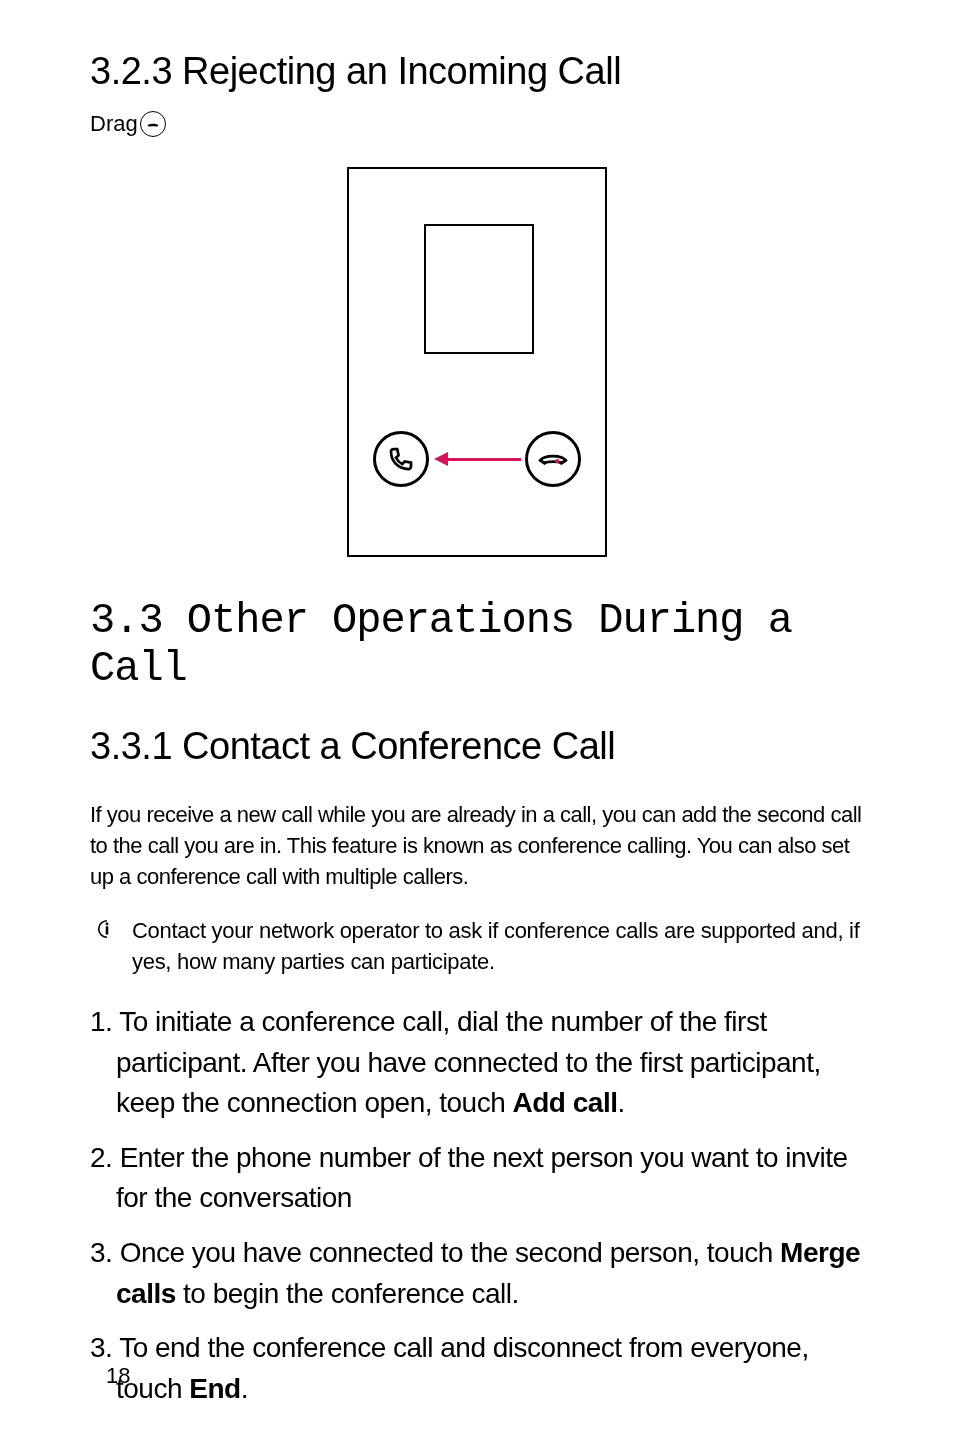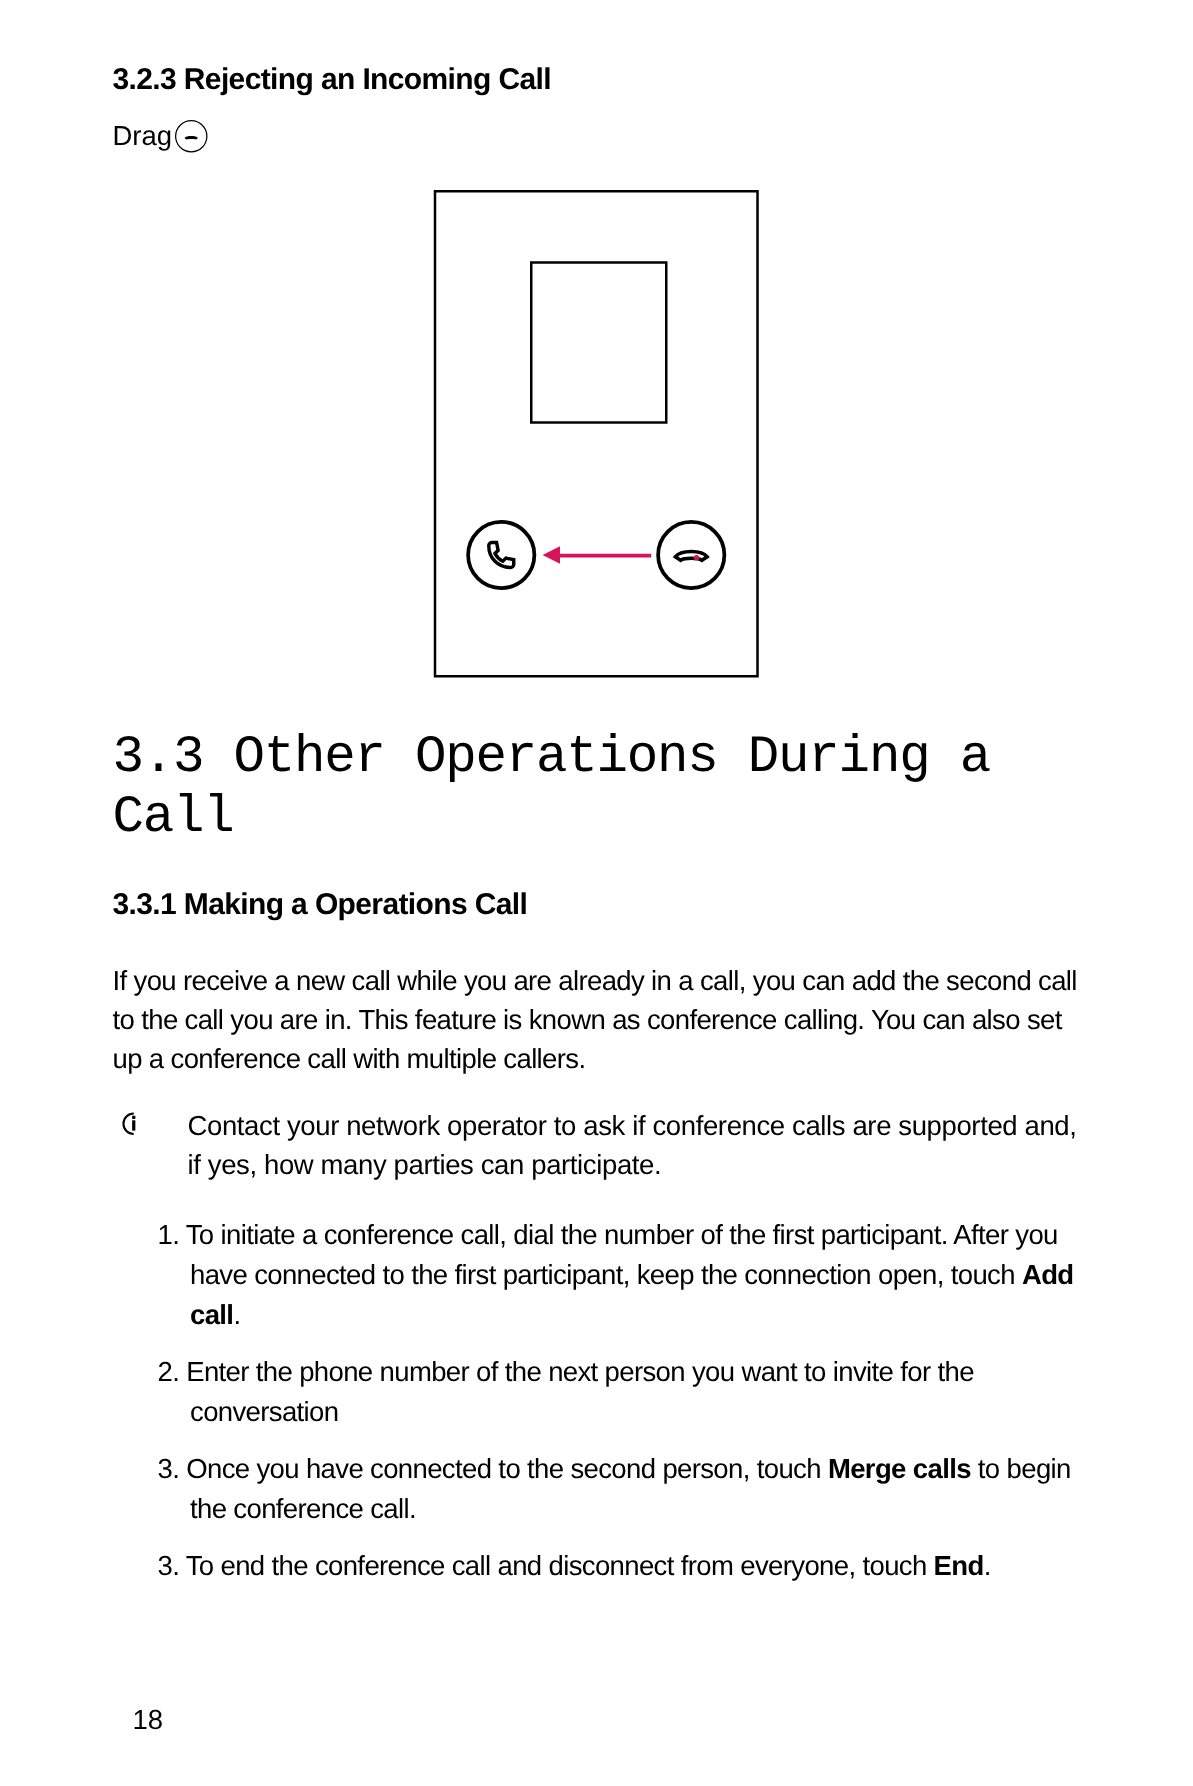--- a/index.html
+++ b/index.html
@@ -6,22 +6,22 @@
     body {
       width: 954px;
       height: 1429px;
       background: #fff;
       font-family: Arial, Helvetica, sans-serif;
       color: #000;
       padding: 50px 90px 40px 90px;
       position: relative;
     }
     .h3 {
-      font-size: 24px;
-      font-weight: bold;
+      font-size: 38px;
+      font-weight: normal;
       margin-bottom: 18px;
       letter-spacing: -0.5px;
     }
     .body-line {
       font-size: 22px;
       font-weight: normal;
       margin-bottom: 30px;
       display: flex;
       align-items: center;
       gap: 2px;
@@ -103,43 +103,42 @@
     }
     .para {
       font-size: 22px;
       line-height: 1.4;
       margin-bottom: 24px;
       letter-spacing: -0.5px;
       margin-top: 32px;
     }
     .note-row {
       display: flex;
-      gap: 32px;
+      gap: 14px;
       margin-bottom: 24px;
       padding-left: 6px;
     }
     .note-icon {
       flex-shrink: 0;
       width: 22px;
       height: 22px;
       margin-top: 2px;
     }
     .note-text {
       font-size: 22px;
       line-height: 1.4;
       letter-spacing: -0.3px;
     }
     .ol-item {
-      font-size: 22px;
+      font-size: 28px;
       line-height: 1.45;
       margin-bottom: 14px;
       padding-left: 26px;
       text-indent: -26px;
       letter-spacing: -0.5px;
-      margin-left: 36px;
     }
     .ol-item .cont {
       display: block;
       text-indent: 0;
       margin-top: 10px;
     }
     .bold { font-weight: bold; }
     .page-num {
       position: absolute;
       bottom: 40px;
@@ -186,21 +185,21 @@
           <path d="M3 13 C6 9, 18 9, 21 13 L18 15 C16 13.5, 8 13.5, 6 15 Z" fill="none" stroke="#000" stroke-width="2"></path>
           <circle cx="15" cy="13.5" r="1.5" fill="#d4155b"></circle>
         </svg>
       </div>
     </div>
   </div>
 </div>
 
 <div class="h2">3.3  Other Operations During a Call</div>
 
-<div class="h3">3.3.1  Making a Operations Call</div>
+<div class="h3">3.3.1  Contact a Conference Call</div>
 
 <div class="para">If you receive a new call while you are already in a call, you can add the second call to the call you are in. This feature is known as conference calling. You can also set up a conference call with multiple callers.</div>
 
 <div class="note-row">
   <svg class="note-icon" viewBox="0 0 24 24">
     <path d="M12 3 A9 9 0 1 0 12 21" fill="none" stroke="#000" stroke-width="1.8"></path>
     <rect x="10.6" y="9" width="2.8" height="9" fill="#000"></rect>
     <rect x="10.6" y="5" width="2.8" height="2.8" fill="#000"></rect>
   </svg>
   <div class="note-text">Contact your network operator to ask if conference calls are supported and, if yes, how many parties can participate.</div>

